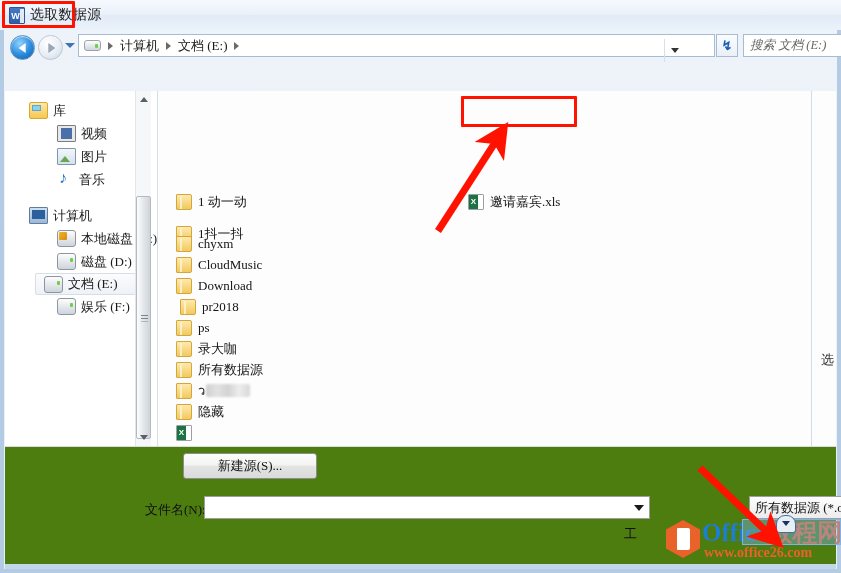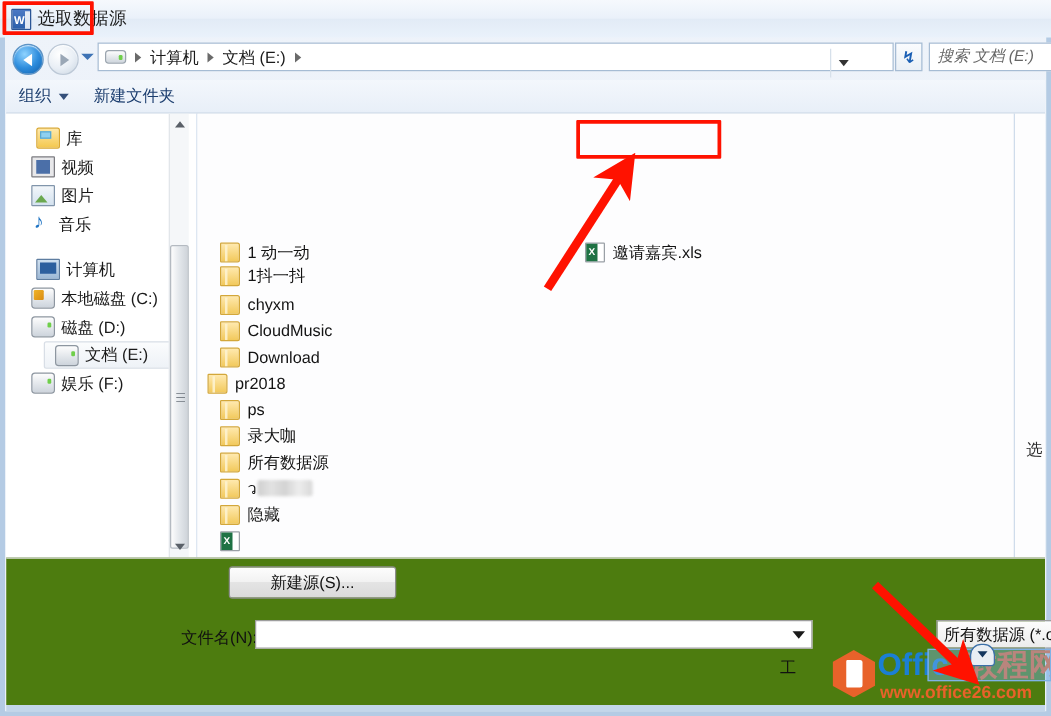--- a/index.html
+++ b/index.html
@@ -2,21 +2,21 @@
 <html><head>
 <meta charset="utf-8">
 <style>
   html,body{margin:0;padding:0;}
   body{
     width:841px;height:573px;overflow:hidden;
     font-family:"Liberation Sans","DejaVu Sans",sans-serif;
     font-size:13px;color:#000;background:#fff;
     -webkit-font-smoothing:antialiased;
   }
-  #app{position:relative;width:841px;height:573px;overflow:hidden;background:#f0f0f0;}
+  #app{position:relative;width:841px;height:573px;overflow:hidden;background:#f0f0f0;font-family:Liberation Serif, serif;}
 
   
   .win-border{
     position:absolute;left:0;top:0;width:841px;height:573px;
     box-sizing:border-box;
     border-left:4px solid #b4cbe4;border-right:4px solid #b4cbe4;border-bottom:4px solid #b4cbe4;
     background:linear-gradient(to bottom,#eef3fa 0%,#eaf0f8 100%);
   }
 
   
@@ -104,21 +104,21 @@
   .tb-item{font-size:13px;color:#1b3d6e;padding:0 10px;white-space:nowrap;display:flex;align-items:center;}
   .tb-item .cd{display:inline-block;margin-left:6px;width:0;height:0;border-left:4px solid transparent;border-right:4px solid transparent;border-top:5px solid #35507a;}
 
   
   .body-area{
     position:absolute;left:5px;top:91px;width:831px;height:355px;background:#fff;
   }
   .navpane{position:absolute;left:0;top:0;width:152px;height:355px;background:#fff;overflow:hidden;}
   .tree{position:absolute;left:0;top:8px;width:140px;}
   .tnode{display:flex;align-items:center;height:23px;padding-left:24px;font-size:13px;color:#1a1a1a;white-space:nowrap;}
-  .tnode.child{padding-left:20px;}
+  .tnode.child{padding-left:52px;}
   .tnode.sel{background:linear-gradient(to bottom,#fbfcfd,#eef2f7);border:1px solid #d8dee6;border-radius:2px;margin-left:30px;padding-left:8px;width:104px;box-sizing:border-box;height:22px;}
   .tspacer{height:13px;}
   .ti{width:17px;height:15px;margin-right:5px;flex:0 0 auto;position:relative;}
   .ti-lib{background:linear-gradient(to bottom,#ffe8a8,#f4c84f);border:1px solid #d9a72f;border-radius:2px;}
   .ti-lib:after{content:"";position:absolute;left:2px;top:2px;width:9px;height:6px;background:#8fd0f0;border:1px solid #5aa8cf;box-sizing:border-box;}
   .ti-vid{background:#e8e8ea;border:1px solid #7b7b80;border-radius:1px;}
   .ti-vid:after{content:"";position:absolute;left:3px;top:2px;right:3px;bottom:2px;background:#4b6fa8;}
   .ti-pic{background:linear-gradient(to bottom,#f2f6fa,#d4e2ef);border:1px solid #8195ab;border-radius:1px;}
   .ti-pic:after{content:"";position:absolute;left:2px;bottom:2px;width:0;height:0;border-left:5px solid transparent;border-right:5px solid transparent;border-bottom:6px solid #6aa84f;}
   .ti-doc{background:#fff;border:1px solid #8a8a8a;border-radius:1px;}
@@ -273,29 +273,20 @@
 
     <div class="refresh-btn">
       <span>↯</span>
     </div>
 
     <div class="search-box">
       <span class="search-ph">搜索 文档 (E:)</span>
     </div>
   </div>
 
-  <div class="toolbar">
-    <div class="tb-item">
-      <span>组织</span>
-      <i class="cd"></i>
-    </div>
-    <div class="tb-item">
-      <span>新建文件夹</span>
-    </div>
-  </div>
 
   <div class="body-area">
 
     <div class="navpane">
       <div class="tree">
 
         <div class="tnode">
           <span class="ti ti-lib"></span>
           <span>库</span>
         </div>
@@ -353,37 +344,37 @@
     </div>
 
     <div class="vsplit"></div>
 
     <div class="filelist">
 
       <div class="frow" style="left:18px;top:100px">
         <span class="fi fi-folder"></span>
         <span class="fname">1 动一动</span>
       </div>
-      <div class="frow" style="left:18px;top:119px">
+      <div class="frow" style="left:18px;top:132px">
         <span class="fi fi-folder"></span>
         <span class="fname">1抖一抖</span>
       </div>
       <div class="frow" style="left:18px;top:142px">
         <span class="fi fi-folder"></span>
         <span class="fname">chyxm</span>
       </div>
       <div class="frow" style="left:18px;top:163px">
         <span class="fi fi-folder"></span>
         <span class="fname">CloudMusic</span>
       </div>
       <div class="frow" style="left:18px;top:184px">
         <span class="fi fi-folder"></span>
         <span class="fname">Download</span>
       </div>
-      <div class="frow" style="left:8px;top:205px">
+      <div class="frow" style="left:22px;top:205px">
         <span class="fi fi-folder"></span>
         <span class="fname">pr2018</span>
       </div>
       <div class="frow" style="left:18px;top:226px">
         <span class="fi fi-folder"></span>
         <span class="fname">ps</span>
       </div>
       <div class="frow" style="left:18px;top:247px">
         <span class="fi fi-folder"></span>
         <span class="fname">录大咖</span>

